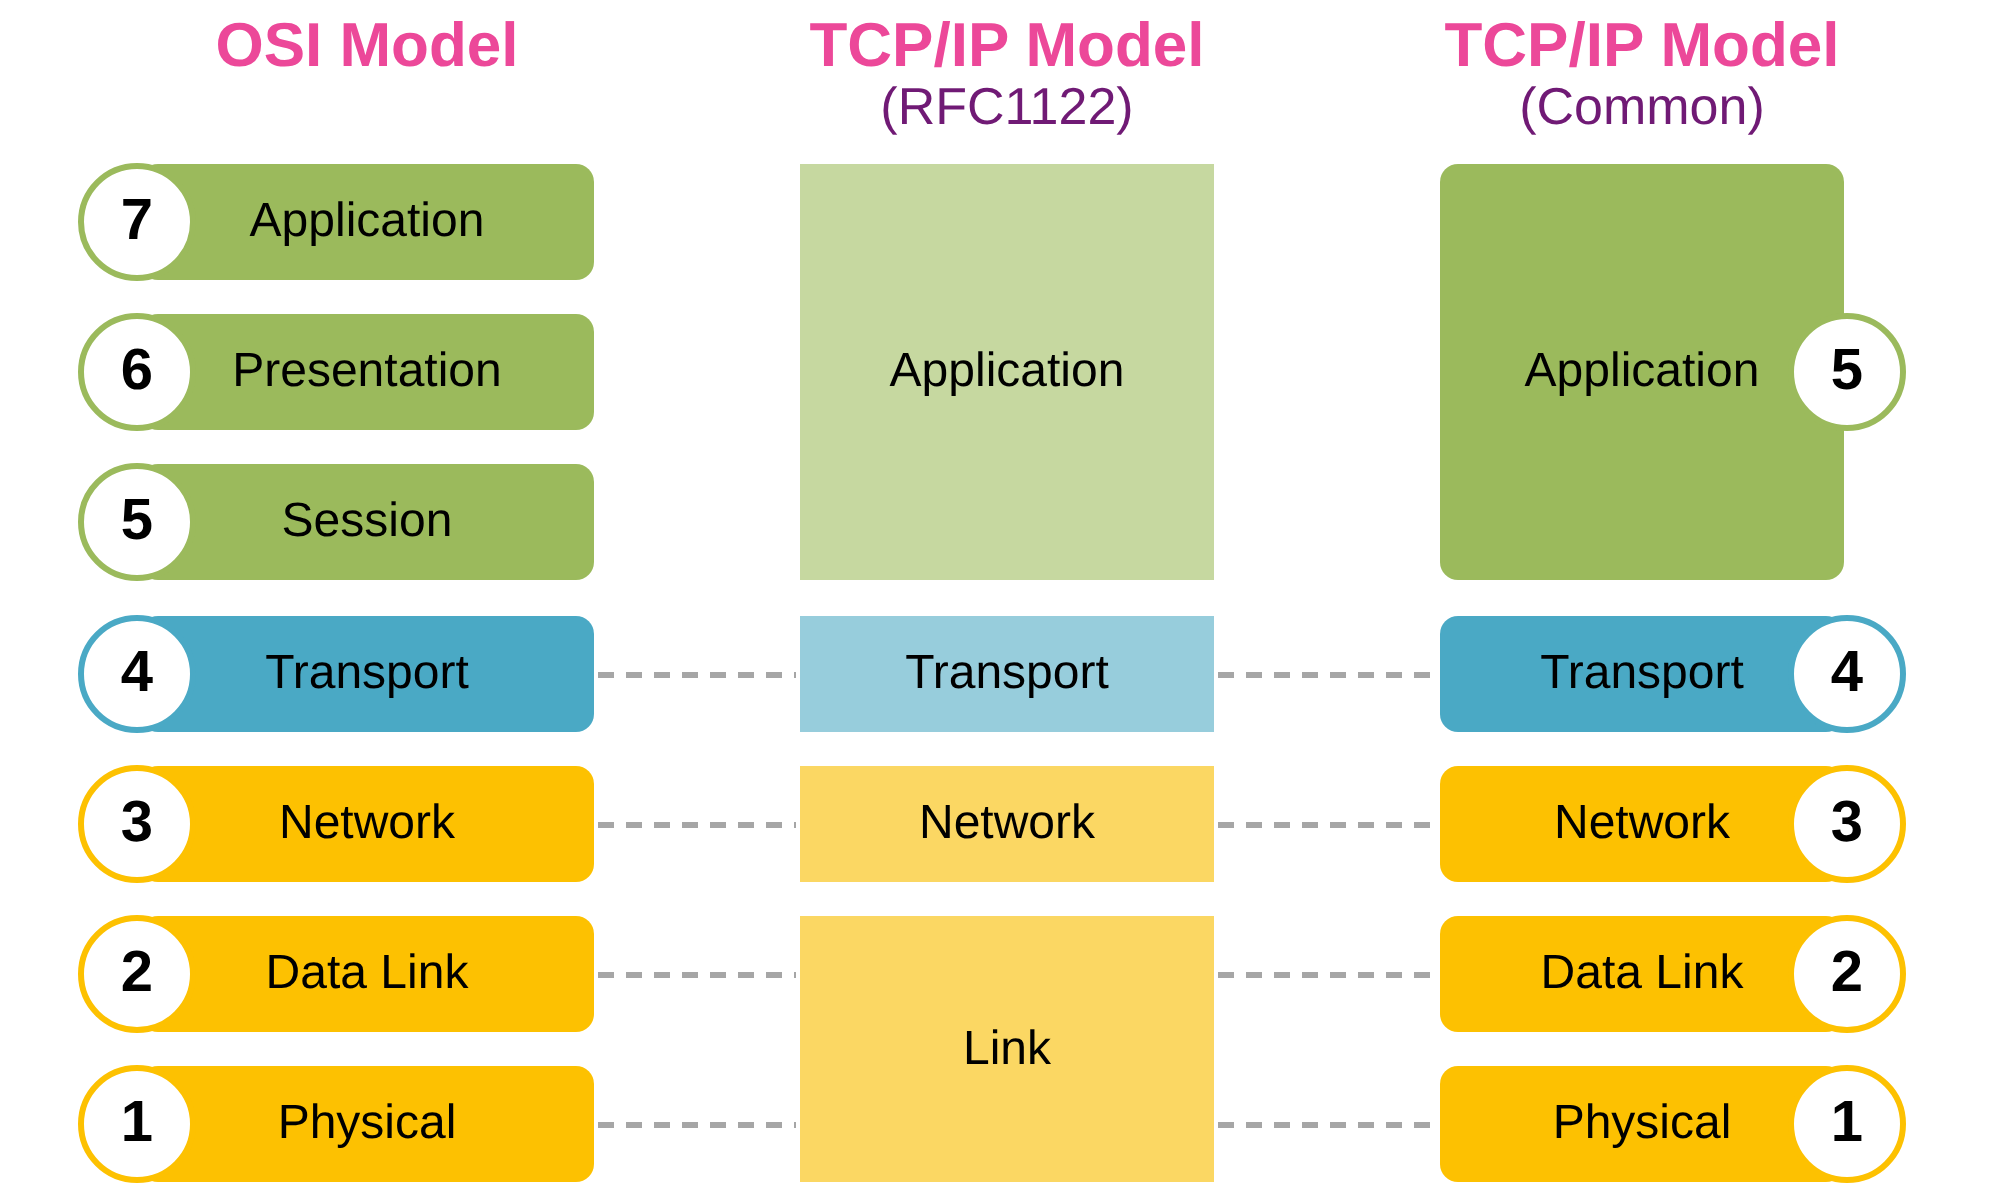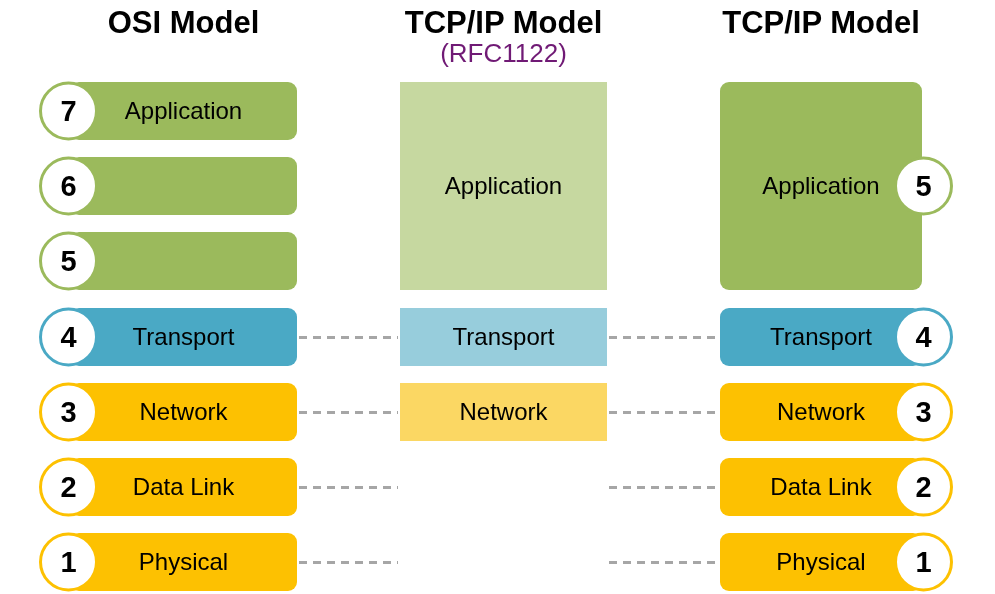--- a/index.html
+++ b/index.html
@@ -1,21 +1,21 @@
 <!DOCTYPE html>
 <html style="--c-green: #9BBA5C; --c-green-light: #C6D8A0; --c-teal: #4AA9C5; --c-teal-light: #97CDDC; --c-yellow: #FDC101; --c-yellow-light: #FBD763; --c-dash: #A6A6A6;"><head>
 <meta charset="utf-8">
 <style>
   html,body { margin:0; padding:0; background:#ffffff; }
   .stage {
     position:relative; width:995px; height:594px; background:#ffffff;
     font-family:"Liberation Sans", sans-serif; color:#000; overflow:hidden;
   }
   .col-header { position:absolute; top:6px; text-align:center; line-height:1.08; }
-  .col-title { font-weight:bold; font-size:31px; color:#000000; }
+  .col-title { font-weight:bold; font-size:31px; color:#ec4899; }
   .col-sub   { font-weight:normal; font-size:26px; color:#701a75; }
   .block {
     position:absolute; height:58px;
     display:flex; align-items:center; justify-content:center;
   }
   .rounded { border-radius:9px; }
   .block-label { font-weight:normal; font-size:24px; color:#000; white-space:nowrap; }
   .badge {
     position:absolute; width:53px; height:53px; border-radius:50%;
     background:#ffffff; border:3px solid #000; box-sizing:content-box;
@@ -45,41 +45,44 @@
 
   <div class="col-header" style="left:70px;width:227px">
     <div class="col-title">OSI Model</div>
   </div>
   <div class="col-header" style="left:400px;width:207px">
     <div class="col-title">TCP/IP Model</div>
     <div class="col-sub">(RFC1122)</div>
   </div>
   <div class="col-header" style="left:720px;width:202px">
     <div class="col-title">TCP/IP Model</div>
+    <div class="col-sub">(Common)</div>
   </div>
 
   <div class="dash" style="left:299px;width:99px;top:336px"></div>
   <div class="dash" style="left:299px;width:99px;top:411px"></div>
   <div class="dash" style="left:299px;width:99px;top:486px"></div>
   <div class="dash" style="left:299px;width:99px;top:561px"></div>
 
   <div class="dash" style="left:609px;width:109px;top:336px"></div>
   <div class="dash" style="left:609px;width:109px;top:411px"></div>
   <div class="dash" style="left:609px;width:109px;top:486px"></div>
   <div class="dash" style="left:609px;width:109px;top:561px"></div>
 
   <div class="block rounded fill-green" style="left:70px;width:227px;top:82px">
     <span class="badge left ring-green">7</span>
     <span class="block-label">Application</span>
   </div>
   <div class="block rounded fill-green" style="left:70px;width:227px;top:157px">
     <span class="badge left ring-green">6</span>
+    <span class="block-label">Presentation</span>
   </div>
   <div class="block rounded fill-green" style="left:70px;width:227px;top:232px">
     <span class="badge left ring-green">5</span>
+    <span class="block-label">Session</span>
   </div>
   <div class="block rounded fill-teal" style="left:70px;width:227px;top:308px">
     <span class="badge left ring-teal">4</span>
     <span class="block-label">Transport</span>
   </div>
   <div class="block rounded fill-yellow" style="left:70px;width:227px;top:383px">
     <span class="badge left ring-yellow">3</span>
     <span class="block-label">Network</span>
   </div>
   <div class="block rounded fill-yellow" style="left:70px;width:227px;top:458px">
@@ -93,20 +96,23 @@
 
   <div class="block fill-green-light" style="left:400px;width:207px;top:82px;height:208px">
     <span class="block-label">Application</span>
   </div>
   <div class="block fill-teal-light" style="left:400px;width:207px;top:308px">
     <span class="block-label">Transport</span>
   </div>
   <div class="block fill-yellow-light" style="left:400px;width:207px;top:383px">
     <span class="block-label">Network</span>
   </div>
+  <div class="block fill-yellow-light" style="left:400px;width:207px;top:458px;height:133px">
+    <span class="block-label">Link</span>
+  </div>
 
   <div class="block rounded fill-green" style="left:720px;width:202px;top:82px;height:208px">
     <span class="block-label">Application</span>
     <span class="badge right ring-green">5</span>
   </div>
   <div class="block rounded fill-teal" style="left:720px;width:202px;top:308px">
     <span class="block-label">Transport</span>
     <span class="badge right ring-teal">4</span>
   </div>
   <div class="block rounded fill-yellow" style="left:720px;width:202px;top:383px">

